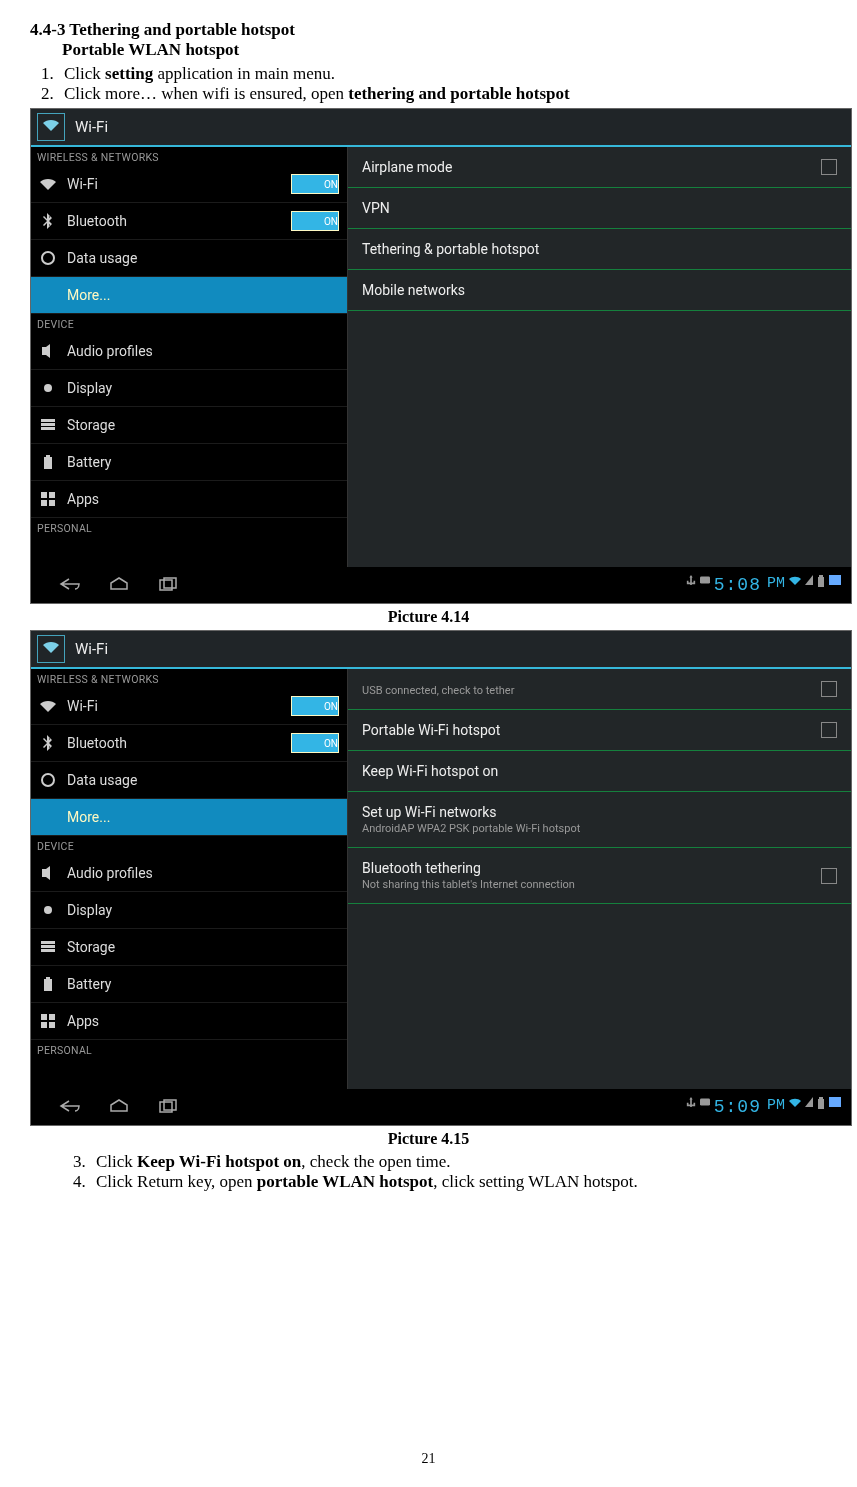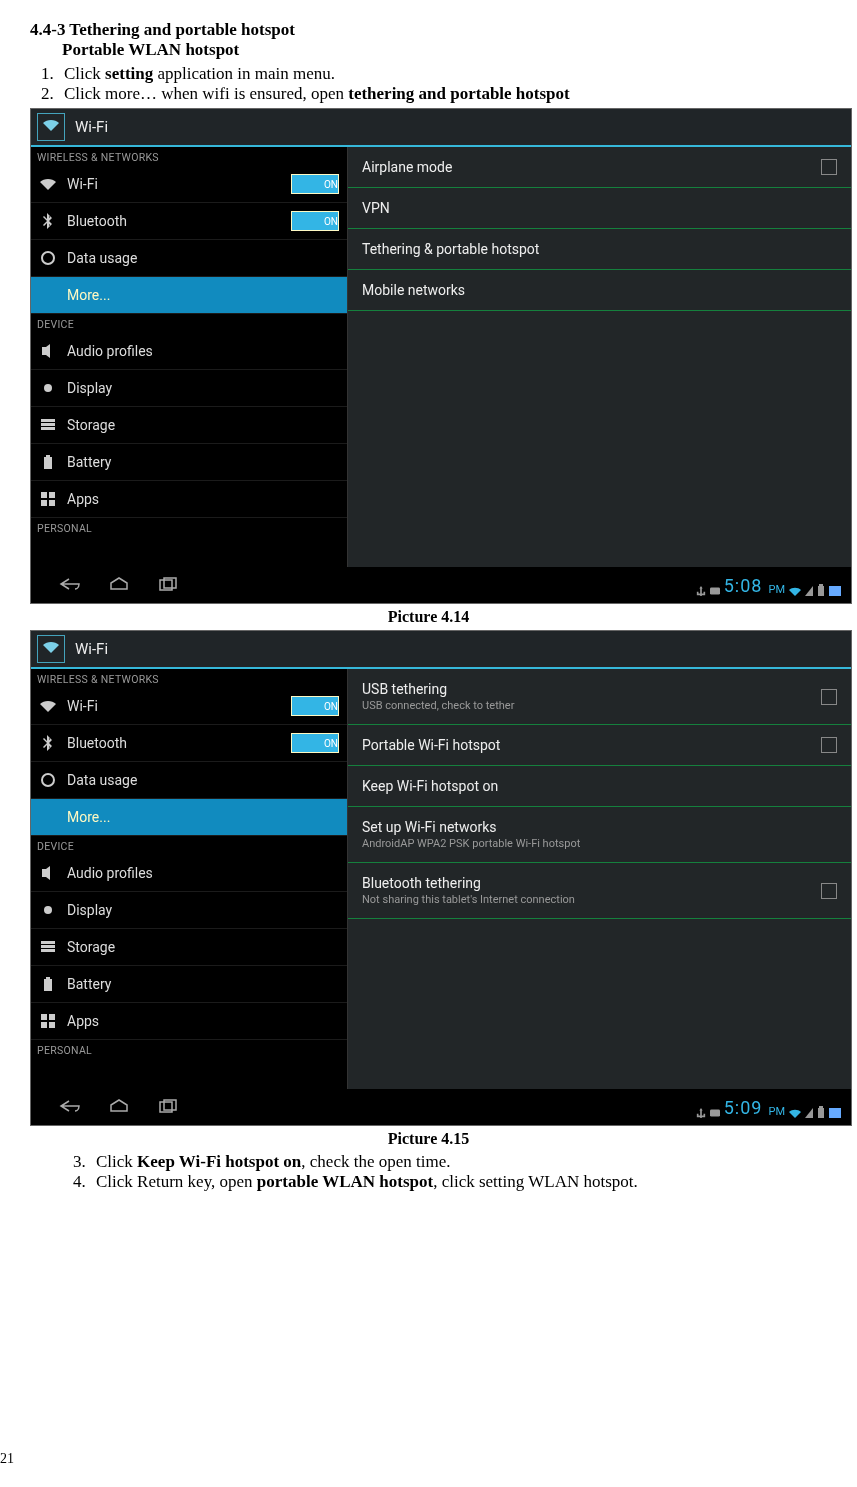--- a/index.html
+++ b/index.html
@@ -11,21 +11,21 @@
     width: 857px;
     height: 1487px;
     box-sizing: border-box;
     position: relative;
   }
   .heading { font-weight: bold; }
   .subheading { font-weight: bold; margin-left: 32px; }
   ol.steps { margin: 4px 0 4px 0; padding-left: 28px; }
   ol.steps li { padding-left: 6px; }
   .caption { text-align: center; font-weight: bold; margin: 4px 0; font-size: 16px; }
-  .pagenum { position: absolute; bottom: 20px; left: 0; right: 0; text-align: left; font-size: 14px; }
+  .pagenum { position: absolute; bottom: 20px; left: 0; right: 0; text-align: center; font-size: 14px; }
 
   
   .shot { width: 820px; background: #000; color: #ddd; font-family: Roboto, Arial, sans-serif; font-size: 14px; border: 1px solid #666; }
   .shot-header { display: flex; align-items: center; height: 36px; background: #202528; border-bottom: 2px solid #36b8da; }
   .shot-header .wifi-icon-box { width: 26px; height: 26px; margin-left: 6px; display: flex; align-items: center; justify-content: center; border: 1px solid #44a3bc; }
   .shot-header .title { margin-left: 10px; color: #eee; font-size: 15px; }
 
   .shot-body { display: flex; min-height: 420px; }
   .sidebar { width: 316px; background: #000; }
   .section-label { color: #999; font-size: 10.5px; padding: 4px 6px 2px; letter-spacing: 0.3px; }
@@ -39,23 +39,23 @@
   .content { flex: 1; background: #222628; border-left: 1px solid #333; }
   .crow { padding: 12px 14px; border-bottom: 1px solid #15803d; display: flex; align-items: center; }
   .crow .ctext { flex: 1; }
   .crow .ttl { color: #eee; font-size: 14px; }
   .crow .sub { color: #999; font-size: 11px; margin-top: 2px; }
   .checkbox { width: 14px; height: 14px; border: 1px solid #888; }
 
   .navbar { height: 36px; background: #000; display: flex; align-items: center; position: relative; }
   .navbar .nicons { display: flex; gap: 28px; margin-left: 28px; }
   .navbar .nicons .nico { width: 22px; height: 16px; color: #aaa; }
-  .navbar .time-area { margin-left: auto; display: flex; align-items: flex-end; gap: 4px; padding-right: 10px; }
+  .navbar .time-area { margin-left: auto; display: flex; align-items: flex-start; gap: 4px; padding-right: 10px; font-family: Liberation Mono, monospace; }
   .time-area .clk { color: #33b5e5; font-size: 18px; letter-spacing: 1px; }
-  .time-area .ampm { color: #33b5e5; font-size: 11px; margin-left: 2px; }
+  .time-area .ampm { color: #33b5e5; font-size: 15px; margin-left: 2px; }
   .time-area .ico-small { width: 10px; height: 10px; color: #999; }
 
   svg { display: block; }
 </style>
 </head>
 <body>
 
 <div class="heading">4.4-3 Tethering and portable hotspot</div>
 <div class="subheading">Portable WLAN hotspot</div>
 
@@ -319,21 +319,20 @@
               <rect x="8" y="8" width="6" height="6" fill="#ccc"></rect>
             </svg>
           </span>
         <span class="lbl">Apps</span>
       </div>
       <div class="section-label">PERSONAL</div>
     </div>
     <div class="content">
       <div class="crow">
         <div class="ctext">
-            <div class="ttl">USB tethering</div>
             <div class="sub">USB connected, check to tether</div>
           </div>
         <div class="checkbox"></div>
       </div>
       <div class="crow">
         <div class="ctext">
             <div class="ttl">Portable Wi-Fi hotspot</div>
           </div>
         <div class="checkbox"></div>
       </div>

